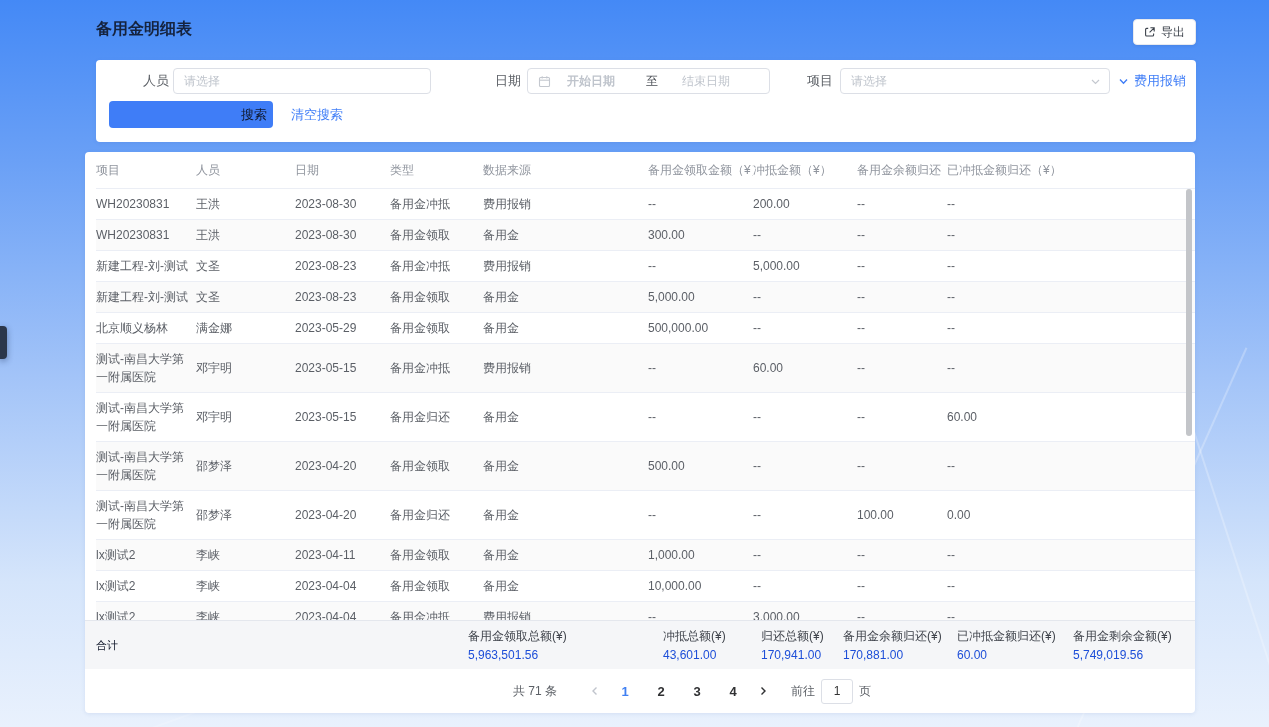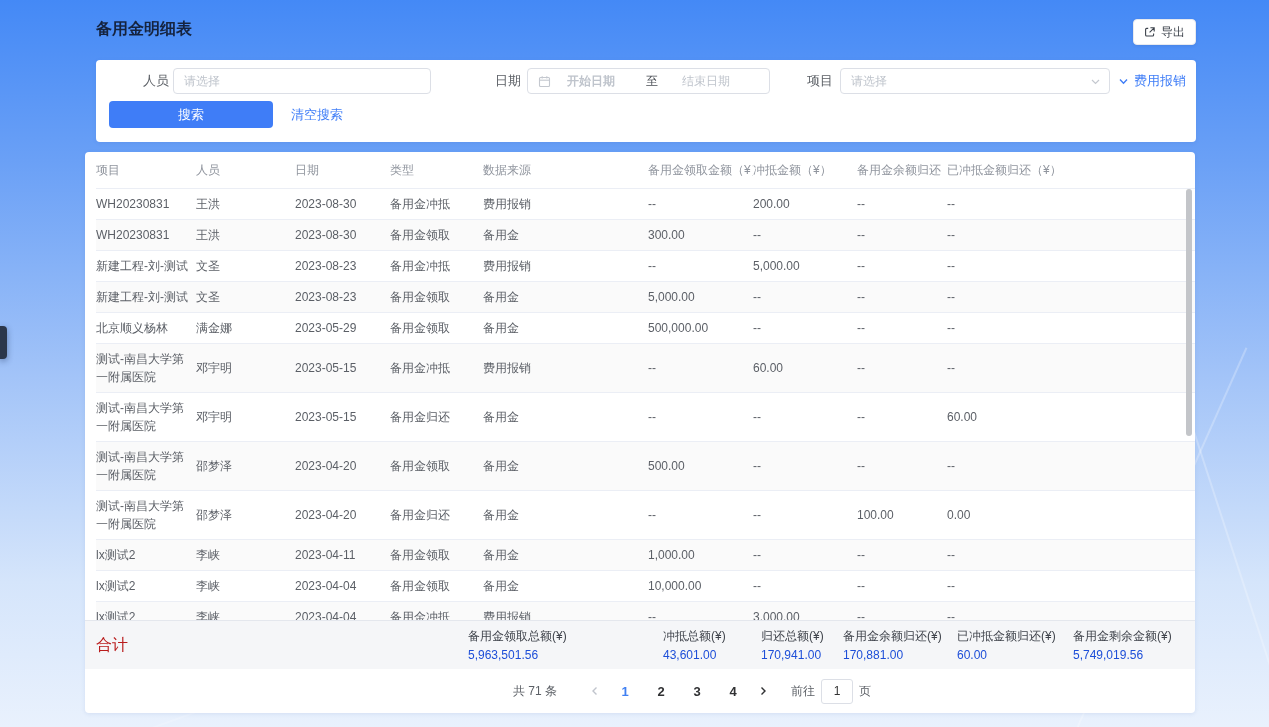--- a/index.html
+++ b/index.html
@@ -44,42 +44,42 @@
   .date-range input::placeholder{color:#bfc4cc;}
   .date-range .d-start{padding-left:8px;font-weight:bold;}
   .date-range .d-end{padding-left:24px;}
   .date-range .to{font-size:12px;color:#4a4e55;flex:0 0 auto;}
   .select-wrap{position:absolute;left:744px;top:8px;width:270px;height:26px;}
   .select-wrap .f-input{position:absolute;left:0;top:0;width:100%;height:26px;padding-right:26px;}
   .select-wrap .chev{position:absolute;right:9px;top:8px;pointer-events:none;display:flex;}
   .expand-link{position:absolute;left:1022px;top:8px;height:26px;display:flex;align-items:center;
     gap:5px;font-size:13px;color:#3f7df7;cursor:pointer;text-decoration:none;}
   .search-btn{position:absolute;left:13px;top:41px;width:164px;height:27px;background:#3f7df7;
-    color:#ffffff;font-size:13px;border:none;border-radius:4px;cursor:pointer;font-family:inherit;}
+    color:#0f172a;font-size:13px;border:none;border-radius:4px;cursor:pointer;font-family:inherit;text-align:right;}
   .clear-link{position:absolute;left:195px;top:41px;height:27px;line-height:27px;font-size:13px;
     color:#3f7df7;cursor:pointer;text-decoration:none;}
 
   
   .table-card{position:absolute;left:85px;top:152px;width:1110px;height:561px;background:#fff;
     border-radius:4px;box-shadow:0 1px 4px rgba(40,80,160,.10);display:flex;flex-direction:column;}
   .tbl-wrap{position:relative;flex:0 0 468px;overflow:hidden;}
   table.grid{border-collapse:collapse;table-layout:fixed;width:1099px;margin-left:11px;}
   table.grid th{height:36px;text-align:left;font-weight:400;font-size:12px;color:#90959e;
     border-bottom:1px solid #ebeef5;padding:0 8px 0 0;white-space:nowrap;overflow:hidden;}
   table.grid td{font-size:12px;color:#5b5f66;line-height:18px;padding:6px 8px 6px 0;
     border-bottom:1px solid #ebeef5;vertical-align:middle;word-break:break-all;}
   table.grid tbody tr:nth-child(even){background:#fafafa;}
   .v-blue{color:#4080f2;}
   .v-orange{color:#ff9900;}
   .scroll-thumb{position:absolute;right:3px;top:37px;width:6px;height:247px;border-radius:3px;
     background:#c3c5c9;cursor:pointer;}
 
   
   .summary-row{position:relative;flex:0 0 48px;background:#f5f6f8;border-top:1px solid #e4e7ed;}
-  .sum-total{position:absolute;left:11px;top:0;line-height:48px;font-size:16px;color:#b91c1c;}
+  .sum-total{position:absolute;left:11px;top:0;line-height:48px;font-size:11px;color:#0f172a;}
   .sum-item{position:absolute;top:7px;font-size:12px;}
   .sum-item .sl{color:#3f434b;margin-bottom:3px;}
   .sum-item .sv{color:#1d4ed8;}
   .sum-item:nth-child(1){left:383px;}
   .sum-item:nth-child(2){left:578px;}
   .sum-item:nth-child(3){left:668px;margin-left:8px;}
   .sum-item:nth-child(4){left:758px;}
   .sum-item:nth-child(5){left:872px;}
   .sum-item:nth-child(6){left:988px;}
 

